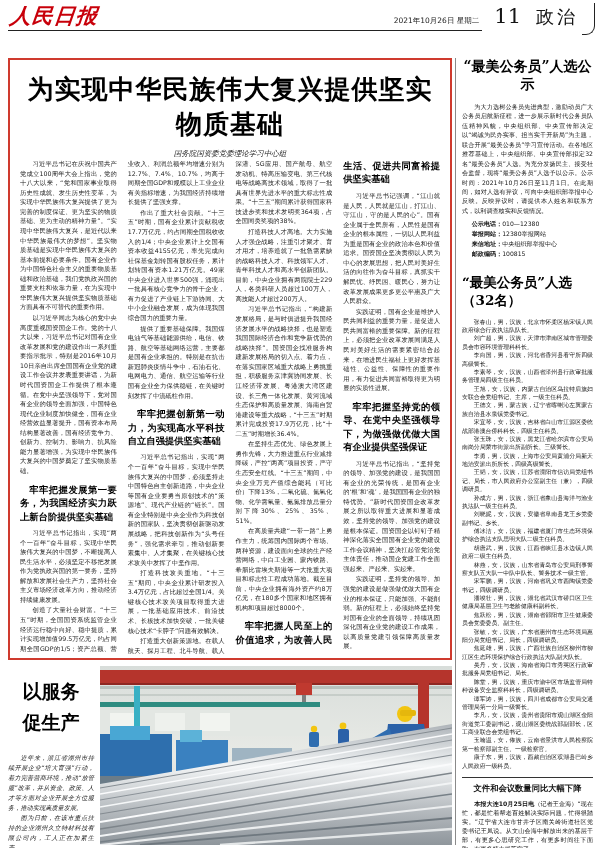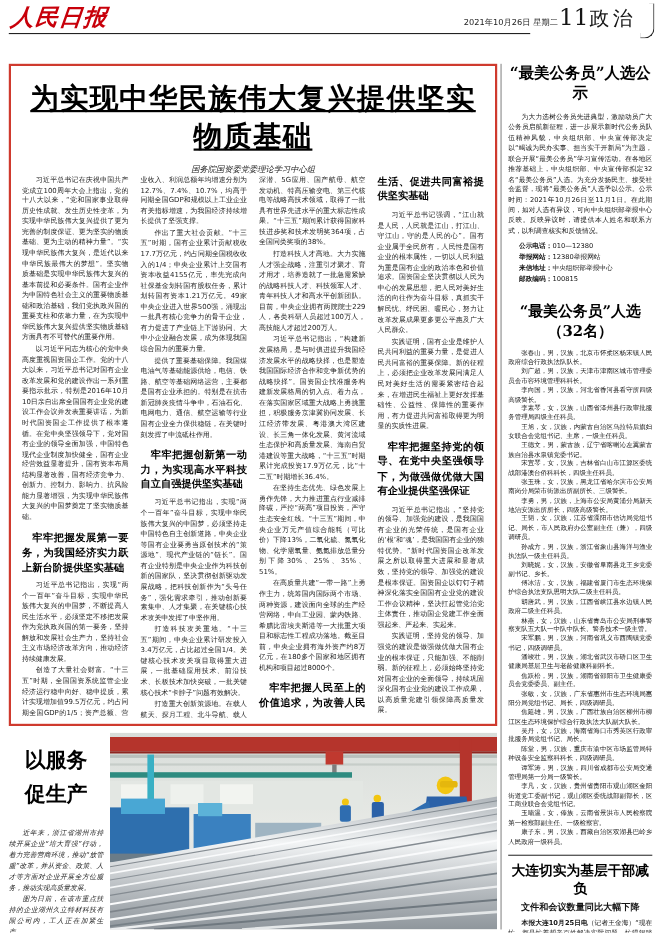--- a/index.html
+++ b/index.html
@@ -7,38 +7,38 @@
     width:600px;height:848px;position:relative;background:#ffffff;
     font-family:"DejaVu Sans",sans-serif;color:#151515;overflow:hidden;
   }
   
   .masthead{
     position:absolute;left:10px;top:2px;font-family:"DejaVu Serif",serif;
     font-size:21px;font-weight:bold;font-style:italic;color:#c8000a;
     transform:skewX(-6deg);letter-spacing:1px;
   }
   .header-rule{position:absolute;left:8px;top:30px;width:474px;border-top:1.5px solid #222;}
-  .page-info{position:absolute;right:22px;top:4px;display:flex;align-items:baseline;gap:1px;}
+  .page-info{position:absolute;right:22px;top:4px;display:flex;align-items:baseline;gap:15px;}
   .date{font-size:7.5px;color:#222;}
   .page-num{font-size:21px;font-family:"DejaVu Serif",serif;}
   .section-name{font-size:18px;font-family:"DejaVu Serif",serif;letter-spacing:3px;}
   .corner-mark{
     position:absolute;right:5px;top:3px;width:12px;height:31px;
     border-right:1.5px solid #222;border-bottom:1.5px solid #222;
     border-bottom-right-radius:9px;
   }
   
   .main-box{
     position:absolute;left:8px;top:58px;width:444px;height:602px;
     border:2px solid #cf3a2e;box-sizing:border-box;padding:4px 10px 6px;
     background:#fff;
   }
   .headline{
     font-family:"DejaVu Serif",serif;font-weight:bold;font-size:26px;
-    text-align:center;letter-spacing:1px;margin:8px 0 7px;color:#000;text-decoration:underline;
+    text-align:center;letter-spacing:1px;margin:8px 0 7px;color:#000;
   }
   .byline{text-align:center;font-size:7.5px;font-style:italic;color:#222;}
   .art-body{
     column-count:4;column-gap:11px;height:505px;overflow:hidden;
     font-size:6.3px;line-height:1.52;text-align:justify;color:#1c1c1c;
   }
   .art-p{margin:0 0 1px;text-indent:2em;}
   .subhead{
     font-weight:bold;font-size:9.3px;line-height:1.45;margin:7px 0 5px;
     text-indent:1em;color:#000;
@@ -57,21 +57,21 @@
   .right-col{position:absolute;left:462px;top:56px;width:131px;}
   .ann-head{
     font-family:"DejaVu Serif",serif;font-weight:bold;font-size:14px;
     text-align:center;margin:2px 0 8px;color:#000;
   }
   .ann-body{font-size:6.1px;line-height:1.55;text-align:justify;text-indent:2em;margin:0 0 4px;}
   .contact-line{font-size:6.1px;line-height:1.62;margin:0;padding-left:1.6em;}
   .contact-line b{font-weight:bold;}
   .cand-head{
     font-family:"DejaVu Serif",serif;font-weight:bold;font-size:13.5px;
-    text-align:center;margin:15px 0 8px;color:#000;
+    text-align:left;margin:15px 0 8px;color:#000;
   }
   .names{font-size:5.9px;line-height:1.42;text-align:justify;height:452px;overflow:hidden;}
   .names p{margin:0;text-indent:2em;}
   .divider{border-top:1px solid #333;margin:7px 0 5px;}
   .dl-head{
     font-family:"DejaVu Serif",serif;font-weight:bold;font-size:12.5px;
     text-align:center;margin:3px 0 2px;color:#000;
   }
   .dl-sub{font-weight:bold;font-size:8.3px;text-align:center;margin:0 0 5px;}
   .dl-body{font-size:6.1px;line-height:1.5;text-align:justify;}
@@ -249,20 +249,19 @@
       <p>吴丹，女，汉族，海南省海口市秀英区行政审批服务局党组书记、局长。</p>
       <p>陈堂，男，汉族，重庆市渝中区市场监管局特种设备安全监察科科长，四级调研员。</p>
       <p>谭军涛，男，汉族，四川省成都市公安局交通管理局第一分局一级警长。</p>
       <p>李凡，女，汉族，贵州省贵阳市观山湖区金阳街道党工委副书记，观山湖区委统战部副部长，区工商业联合会党组书记。</p>
       <p>玉喃温，女，傣族，云南省景洪市人民检察院第一检察部副主任、一级检察官。</p>
       <p>康子东，男，汉族，西藏自治区双湖县巴岭乡人民政府一级科员。</p>
     </div>
 
   <div class="divider"></div>
 
-  <div class="dl-head">大连切实为基层干部减负</div>
   <div class="dl-sub">文件和会议数量同比大幅下降</div>
   <div class="dl-body">
     <p class="lead"><b>本报大连10月25日电</b><span>（记者王金海）“现在忙，都是忙着帮老百姓解决实际问题，忙得很踏实。”辽宁省大连市甘井子区南关岭街道社区党委书记王凤说。从文山会海中解放出来的基层干部，有更多心思研究工作，有更多时间往下面跑，有更多精力抓落实了。</span></p>
 
   </div>
 
 </div>
 
 </body></html>

